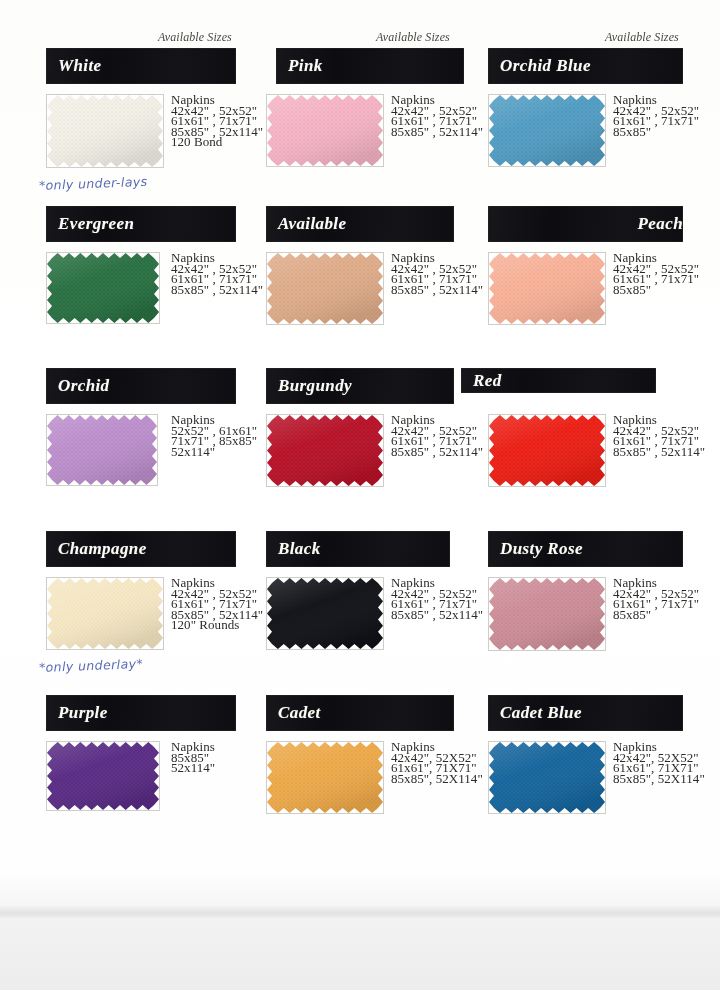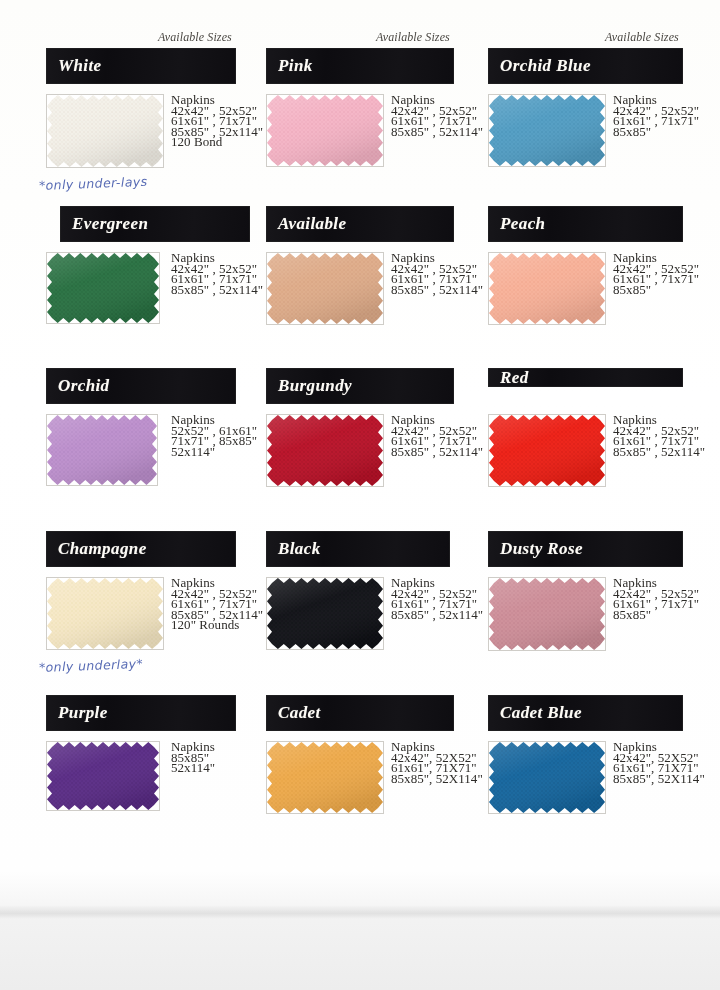--- a/index.html
+++ b/index.html
@@ -164,21 +164,21 @@
         <div class="info-block" style="left: 171px; top: 95px;">
           <span class="info-title">Napkins</span>
           <span class="info-line">42x42" , 52x52"</span>
           <span class="info-line">61x61" , 71x71"</span>
           <span class="info-line">85x85" , 52x114"</span>
           <span class="info-line">120  Bond</span>
         </div>
         <div class="handnote" style="left: 39px; top: 178px;">*only under-lays</div>
       </div>
       <div class="swatch-cell" style="left: 0px; top: 0px;">
-        <div class="name-bar" style="left: 266px; top: 48px; width: 188px; height: 36px;">
+        <div class="name-bar" style="left: 276px; top: 48px; width: 188px; height: 36px;">
           <span class="name-text">Pink</span>
         </div>
         <div class="fabric-frame" style="left: 266px; top: 94px; width: 118px; height: 73px;">
           <div class="fabric-clip">
             <svg width="116" height="71" viewBox="0 0 116 71" style="position: absolute; left: 0px; top: 0px;">
               <defs>
                 <clipPath id="pink-clip-1">
                   <path d="M5.00,5.00L10.89,0.00L16.78,5.00L22.67,0.00L28.56,5.00L34.44,0.00L40.33,5.00L46.22,0.00L52.11,5.00L58.00,0.00L63.89,5.00L69.78,0.00L75.67,5.00L81.56,0.00L87.44,5.00L93.33,0.00L99.22,5.00L105.11,0.00L111.00,5.00L111.00,5.00L116.00,11.10L111.00,17.20L116.00,23.30L111.00,29.40L116.00,35.50L111.00,41.60L116.00,47.70L111.00,53.80L116.00,59.90L111.00,66.00L111.00,66.00L105.11,71.00L99.22,66.00L93.33,71.00L87.44,66.00L81.56,71.00L75.67,66.00L69.78,71.00L63.89,66.00L58.00,71.00L52.11,66.00L46.22,71.00L40.33,66.00L34.44,71.00L28.56,66.00L22.67,71.00L16.78,66.00L10.89,71.00L5.00,66.00L5.00,66.00L0.00,59.90L5.00,53.80L0.00,47.70L5.00,41.60L0.00,35.50L5.00,29.40L0.00,23.30L5.00,17.20L0.00,11.10Z"></path>
                 </clipPath>
                 <pattern id="pink-clip-1-weave" width="4" height="4" patternUnits="userSpaceOnUse">
@@ -236,21 +236,21 @@
           </div>
         </div>
         <div class="info-block" style="left: 613px; top: 95px;">
           <span class="info-title">Napkins</span>
           <span class="info-line">42x42" , 52x52"</span>
           <span class="info-line">61x61" , 71x71"</span>
           <span class="info-line">85x85"</span>
         </div>
       </div>
       <div class="swatch-cell" style="left: 0px; top: 0px;">
-        <div class="name-bar" style="left: 46px; top: 206px; width: 190px; height: 36px; margin-left: 14px;">
+        <div class="name-bar" style="left: 46px; top: 206px; width: 190px; height: 36px;">
           <span class="name-text">Evergreen</span>
         </div>
         <div class="fabric-frame" style="left: 46px; top: 252px; width: 114px; height: 72px;">
           <div class="fabric-clip">
             <svg width="112" height="70" viewBox="0 0 112 70" style="position: absolute; left: 0px; top: 0px;">
               <defs>
                 <clipPath id="pink-clip-3">
                   <path d="M5.00,5.00L10.67,0.00L16.33,5.00L22.00,0.00L27.67,5.00L33.33,0.00L39.00,5.00L44.67,0.00L50.33,5.00L56.00,0.00L61.67,5.00L67.33,0.00L73.00,5.00L78.67,0.00L84.33,5.00L90.00,0.00L95.67,5.00L101.33,0.00L107.00,5.00L107.00,5.00L112.00,11.00L107.00,17.00L112.00,23.00L107.00,29.00L112.00,35.00L107.00,41.00L112.00,47.00L107.00,53.00L112.00,59.00L107.00,65.00L107.00,65.00L101.33,70.00L95.67,65.00L90.00,70.00L84.33,65.00L78.67,70.00L73.00,65.00L67.33,70.00L61.67,65.00L56.00,70.00L50.33,65.00L44.67,70.00L39.00,65.00L33.33,70.00L27.67,65.00L22.00,70.00L16.33,65.00L10.67,70.00L5.00,65.00L5.00,65.00L0.00,59.00L5.00,53.00L0.00,47.00L5.00,41.00L0.00,35.00L5.00,29.00L0.00,23.00L5.00,17.00L0.00,11.00Z"></path>
                 </clipPath>
                 <pattern id="pink-clip-3-weave" width="4" height="4" patternUnits="userSpaceOnUse">
@@ -308,21 +308,21 @@
           </div>
         </div>
         <div class="info-block" style="left: 391px; top: 253px;">
           <span class="info-title">Napkins</span>
           <span class="info-line">42x42" , 52x52"</span>
           <span class="info-line">61x61" , 71x71"</span>
           <span class="info-line">85x85" , 52x114"</span>
         </div>
       </div>
       <div class="swatch-cell" style="left: 0px; top: 0px;">
-        <div class="name-bar" style="left: 488px; top: 206px; width: 195px; height: 36px;">
+        <div class="name-bar" style="left: 488px; top: 206px; width: 195px; height: 36px; justify-content: flex-end;">
           <span class="name-text">Peach</span>
         </div>
         <div class="fabric-frame" style="left: 488px; top: 252px; width: 118px; height: 73px;">
           <div class="fabric-clip">
             <svg width="116" height="71" viewBox="0 0 116 71" style="position: absolute; left: 0px; top: 0px;">
               <defs>
                 <clipPath id="pink-clip-5">
                   <path d="M5.00,5.00L10.89,0.00L16.78,5.00L22.67,0.00L28.56,5.00L34.44,0.00L40.33,5.00L46.22,0.00L52.11,5.00L58.00,0.00L63.89,5.00L69.78,0.00L75.67,5.00L81.56,0.00L87.44,5.00L93.33,0.00L99.22,5.00L105.11,0.00L111.00,5.00L111.00,5.00L116.00,11.10L111.00,17.20L116.00,23.30L111.00,29.40L116.00,35.50L111.00,41.60L116.00,47.70L111.00,53.80L116.00,59.90L111.00,66.00L111.00,66.00L105.11,71.00L99.22,66.00L93.33,71.00L87.44,66.00L81.56,71.00L75.67,66.00L69.78,71.00L63.89,66.00L58.00,71.00L52.11,66.00L46.22,71.00L40.33,66.00L34.44,71.00L28.56,66.00L22.67,71.00L16.78,66.00L10.89,71.00L5.00,66.00L5.00,66.00L0.00,59.90L5.00,53.80L0.00,47.70L5.00,41.60L0.00,35.50L5.00,29.40L0.00,23.30L5.00,17.20L0.00,11.10Z"></path>
                 </clipPath>
                 <pattern id="pink-clip-5-weave" width="4" height="4" patternUnits="userSpaceOnUse">
@@ -416,21 +416,21 @@
           </div>
         </div>
         <div class="info-block" style="left: 391px; top: 415px;">
           <span class="info-title">Napkins</span>
           <span class="info-line">42x42" , 52x52"</span>
           <span class="info-line">61x61" , 71x71"</span>
           <span class="info-line">85x85" , 52x114"</span>
         </div>
       </div>
       <div class="swatch-cell" style="left: 0px; top: 0px;">
-        <div class="name-bar" style="left: 488px; top: 368px; width: 195px; height: 19px;">
+        <div class="name-bar" style="left: 461px; top: 368px; width: 195px; height: 25px;">
           <span class="name-text">Red</span>
         </div>
         <div class="fabric-frame" style="left: 488px; top: 414px; width: 118px; height: 73px;">
           <div class="fabric-clip">
             <svg width="116" height="71" viewBox="0 0 116 71" style="position: absolute; left: 0px; top: 0px;">
               <defs>
                 <clipPath id="pink-clip-8">
                   <path d="M5.00,5.00L10.89,0.00L16.78,5.00L22.67,0.00L28.56,5.00L34.44,0.00L40.33,5.00L46.22,0.00L52.11,5.00L58.00,0.00L63.89,5.00L69.78,0.00L75.67,5.00L81.56,0.00L87.44,5.00L93.33,0.00L99.22,5.00L105.11,0.00L111.00,5.00L111.00,5.00L116.00,11.10L111.00,17.20L116.00,23.30L111.00,29.40L116.00,35.50L111.00,41.60L116.00,47.70L111.00,53.80L116.00,59.90L111.00,66.00L111.00,66.00L105.11,71.00L99.22,66.00L93.33,71.00L87.44,66.00L81.56,71.00L75.67,66.00L69.78,71.00L63.89,66.00L58.00,71.00L52.11,66.00L46.22,71.00L40.33,66.00L34.44,71.00L28.56,66.00L22.67,71.00L16.78,66.00L10.89,71.00L5.00,66.00L5.00,66.00L0.00,59.90L5.00,53.80L0.00,47.70L5.00,41.60L0.00,35.50L5.00,29.40L0.00,23.30L5.00,17.20L0.00,11.10Z"></path>
                 </clipPath>
                 <pattern id="pink-clip-8-weave" width="4" height="4" patternUnits="userSpaceOnUse">

